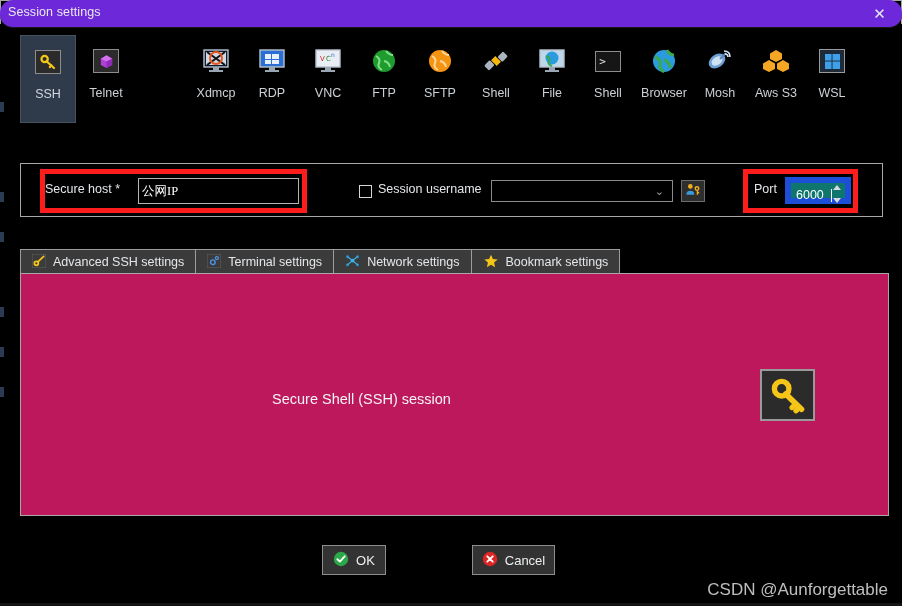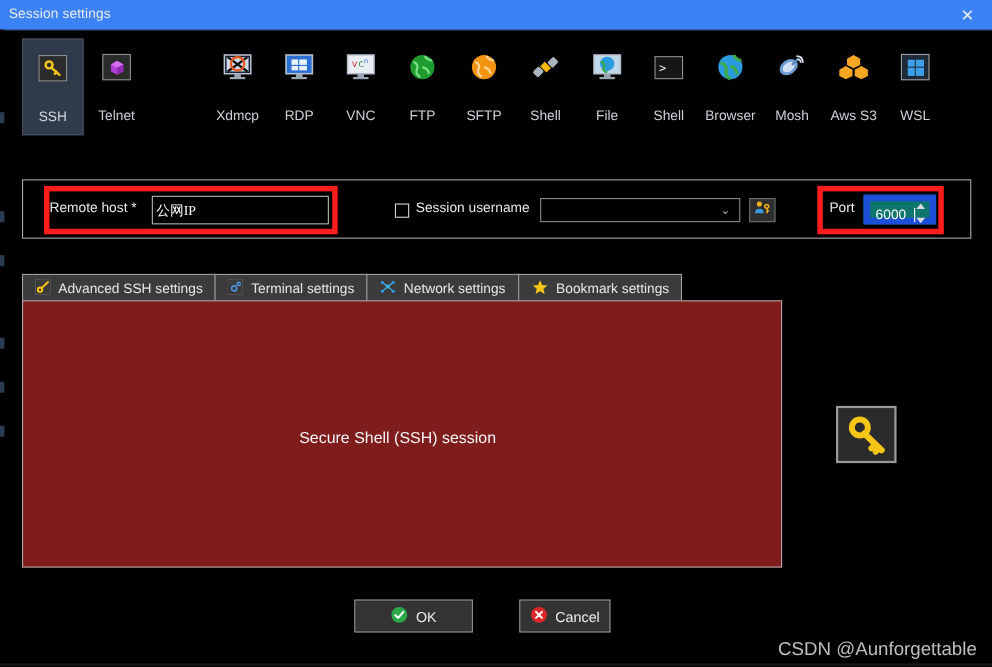--- a/index.html
+++ b/index.html
@@ -14,22 +14,23 @@
     font-family: "Liberation Sans", sans-serif;
     color: #dfe3e8;
     position: relative;
   }
 
   
   .titlebar {
     position: absolute;
     left: 0; top: 0;
     width: 902px; height: 27px;
-    background: #3b82f6;
+    background: #6d28d9;
     border-bottom: 1px solid #1a1a1a;
+    border-radius: 13px;
   }
   .titlebar-text {
     position: absolute;
     left: 8px; top: 5px;
     font-size: 12.5px;
     color: #e8eaed;
     letter-spacing: .1px;
   }
   .close-btn {
     position: absolute;
@@ -78,21 +79,21 @@
   .proto.selected {
     background: #2f3b4a;
     border: 1px solid #46525f;
   }
   .proto .glyph {
     width: 32px; height: 32px;
     display: flex; align-items: center; justify-content: center;
     position: relative;
   }
   .proto .plabel {
-    margin-top: 21px;
+    margin-top: 9px;
     font-size: 12.5px;
     color: #ccd1d6;
     white-space: nowrap;
     text-align: right;
   }
   .proto.selected .plabel { color: #cfd6de; }
 
   .iconbox {
     width: 26px; height: 24px;
     border: 1px solid #8d8d8d;
@@ -218,24 +219,24 @@
     padding: 0 11px;
     font-size: 12.5px;
     color: #e4e7ea;
     cursor: pointer;
     margin-right: -1px;
   }
 
   .content-panel {
     position: absolute;
     left: 20px; top: 273px;
-    width: 691px; height: 243px;
+    width: 869px; height: 243px;
     border: 1px solid #a8a8a8;
     box-sizing: border-box;
-    background: #7f1d1d;
+    background: #be185d;
   }
   .session-text {
     position: absolute;
     left: 251px; top: 117px;
     font-size: 14.5px;
     color: #f2f4f6;
     white-space: nowrap;
   }
   .bigkey {
     position: absolute;
@@ -479,21 +480,21 @@
       <rect x="0" y="0" width="24" height="24" fill="#3a3a3a"></rect>
       <circle cx="7.5" cy="16" r="3.6" fill="none" stroke="#f5c518" stroke-width="3"></circle>
       <path d="M10 13.5 L20 4" stroke="#f5c518" stroke-width="3" stroke-linecap="round"></path>
     </svg>
   </span>
   <span>Basic SSH settings</span>
 </div>
 
 <div class="group" style="left:20px; top:163px; width:863px; height:54px;">
 
-  <div style="position:absolute; left:24px; top:18px;" class="field-label">Remote host *</div>
+  <div style="position:absolute; left:24px; top:18px;" class="field-label">Secure host *</div>
 
   <input class="txtinput" style="position: absolute; left: 117px; top: 14px; width: 161px; height: 26px;" value="公网IP">
 
   <div class="checkbox" style="position:absolute; left:338px; top:21px;"></div>
 
   <div class="field-label" style="position:absolute; left:357px; top:18px;">Session username</div>
 
   <div class="combo" style="position:absolute; left:470px; top:16px; width:182px; height:22px;">
     <span class="caret">⌄</span>
   </div>
@@ -578,21 +579,21 @@
     <svg width="38" height="38" viewBox="0 0 24 24" aria-hidden="true">
       <circle cx="8" cy="8" r="4.6" fill="none" stroke="#f5c518" stroke-width="3.4"></circle>
       <circle cx="7" cy="7" r="1.4" fill="#2b2b2b"></circle>
       <path d="M10.6 11.4 L20.5 21" stroke="#f5c518" stroke-width="3.6" stroke-linecap="round"></path>
       <path d="M16.8 17.6 L14.6 19.9" stroke="#f5c518" stroke-width="3.4" stroke-linecap="round"></path>
       <path d="M19 19.8 L17.1 21.9" stroke="#f5c518" stroke-width="3.4" stroke-linecap="round"></path>
     </svg>
   </div>
 </div>
 
-<div class="btn" style="left:322px; top:545px; width:108px;">
+<div class="btn" style="left:322px; top:545px; width:64px;">
   <span>
     <svg width="16" height="16" viewBox="0 0 20 20" aria-hidden="true">
       <circle cx="10" cy="10" r="9" fill="#2aa84a"></circle>
       <path d="M5.5 10.3 L8.6 13.3 L14.6 6.6" fill="none" stroke="#fff" stroke-width="2.3" stroke-linecap="round" stroke-linejoin="round"></path>
     </svg>
   </span>
   <span>OK</span>
 </div>
 
 <div class="btn" style="left:472px; top:545px; width:83px;">

